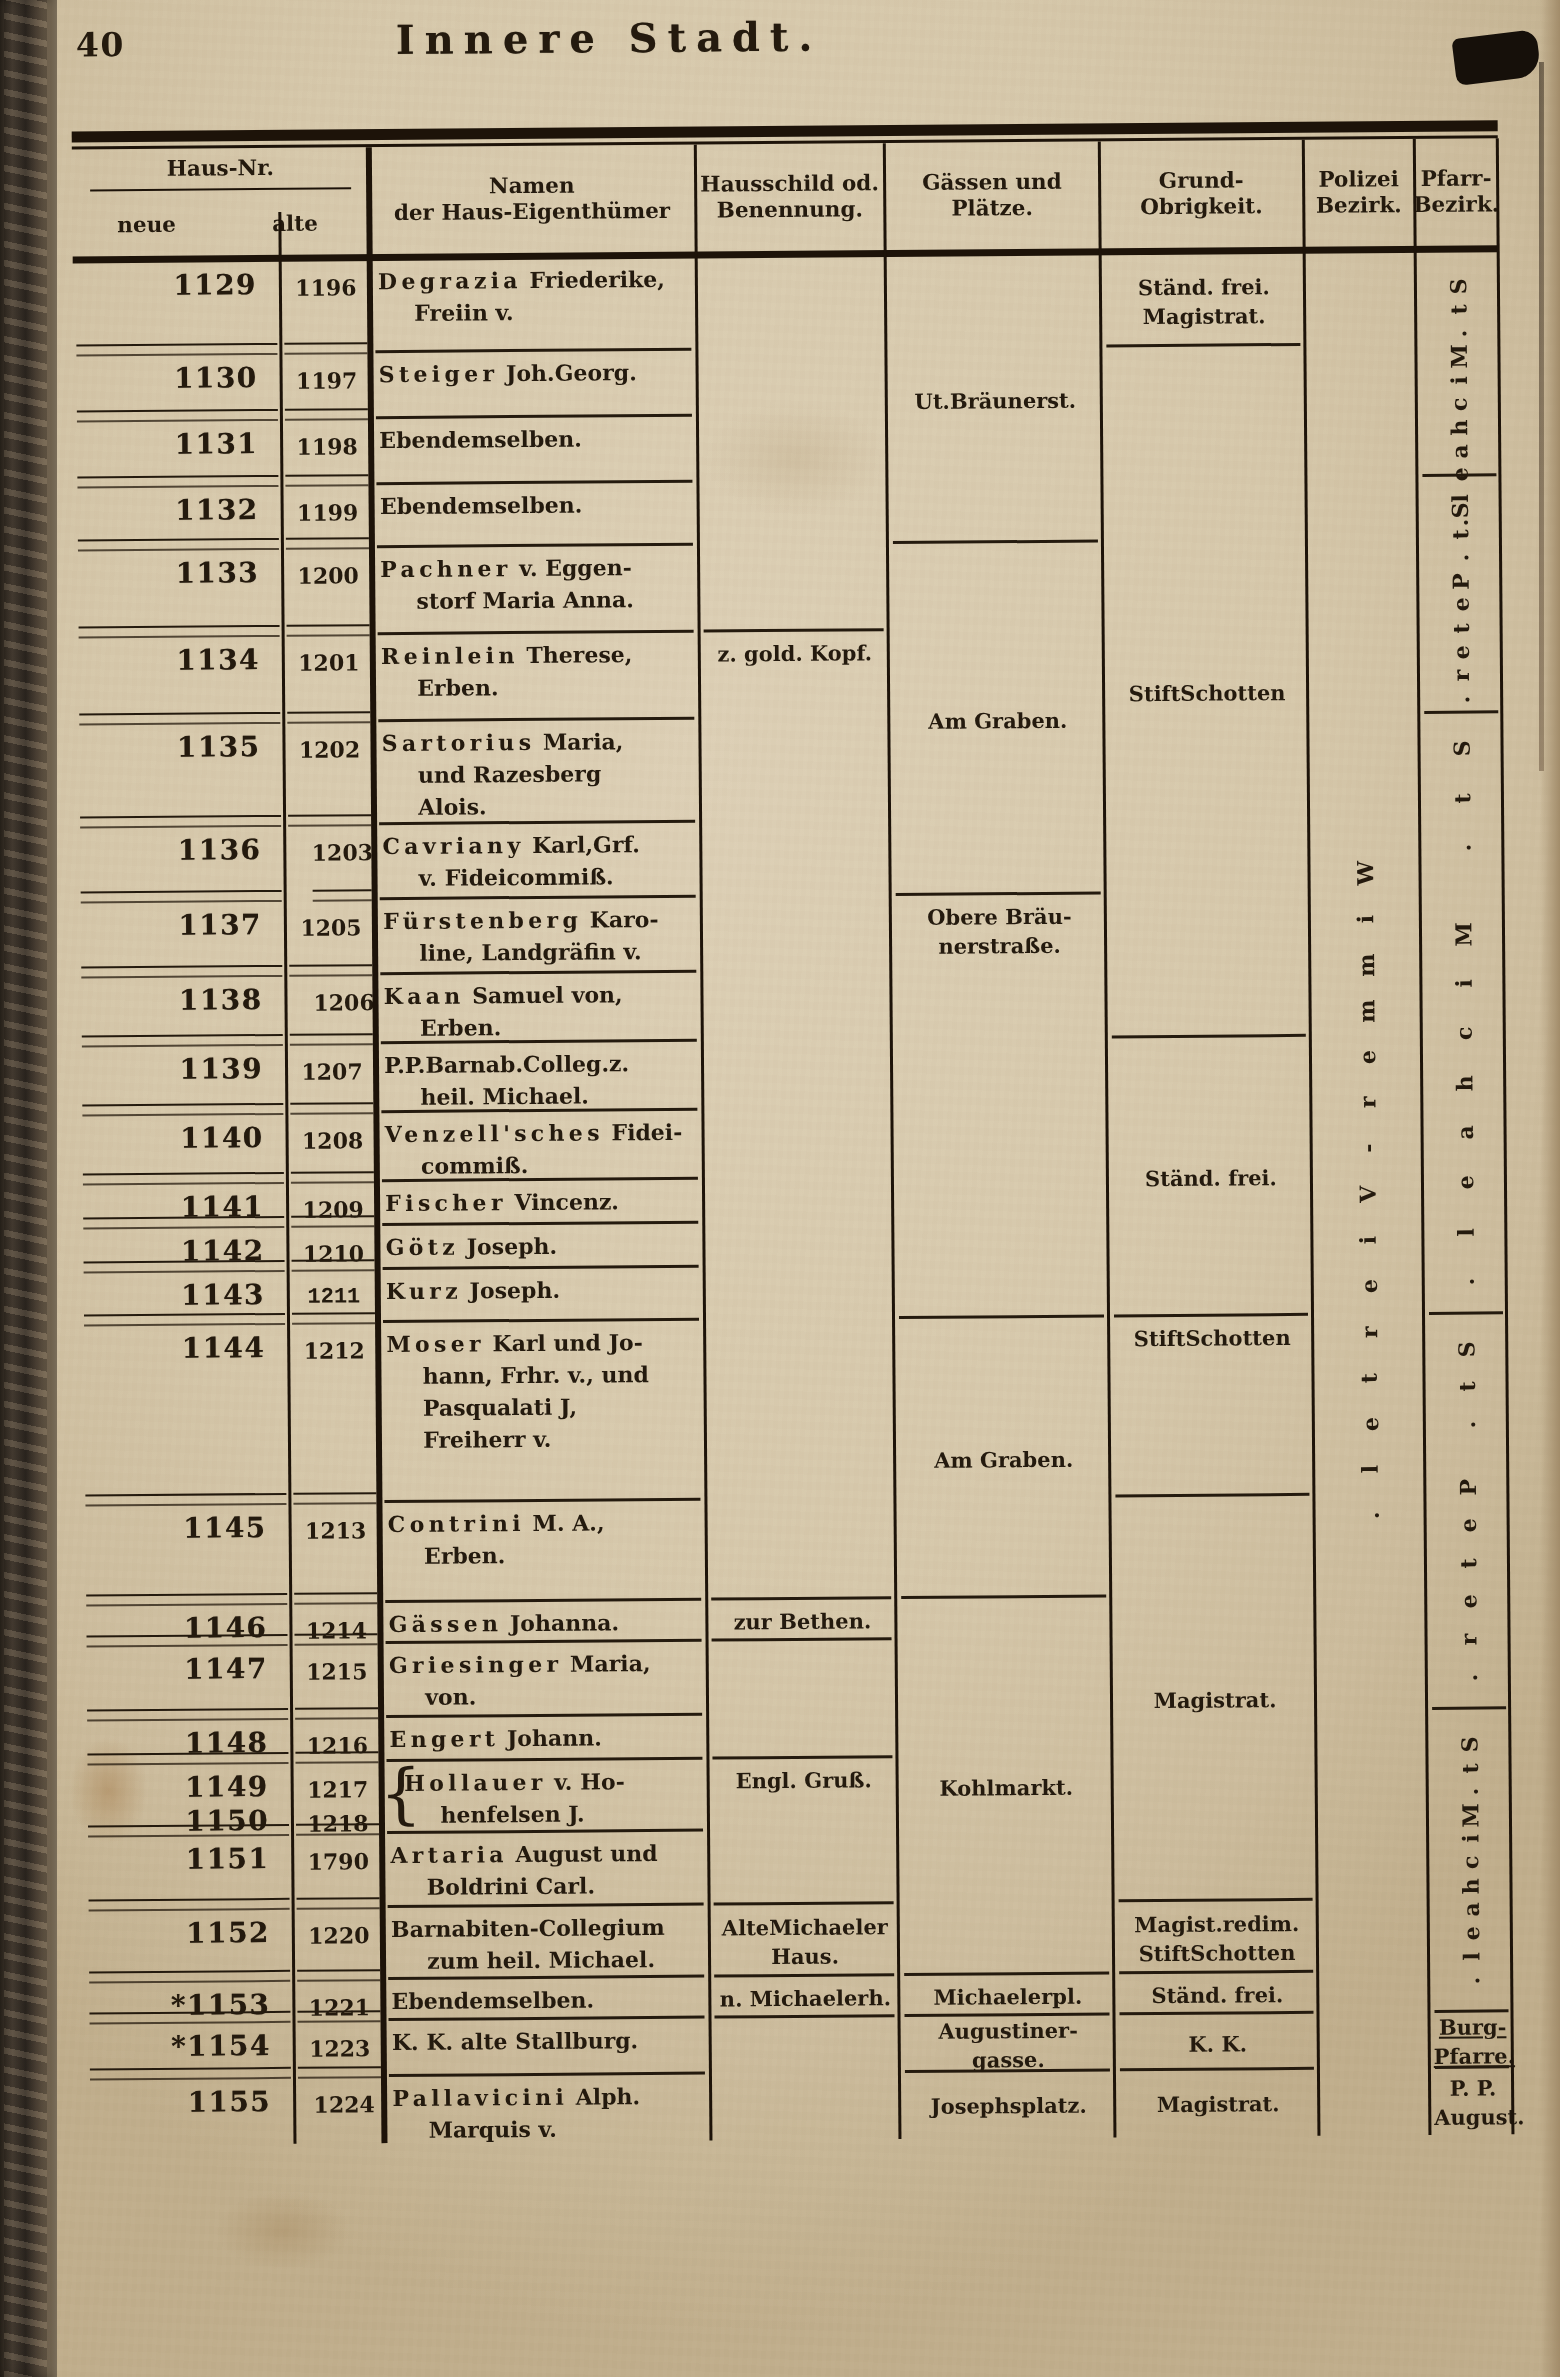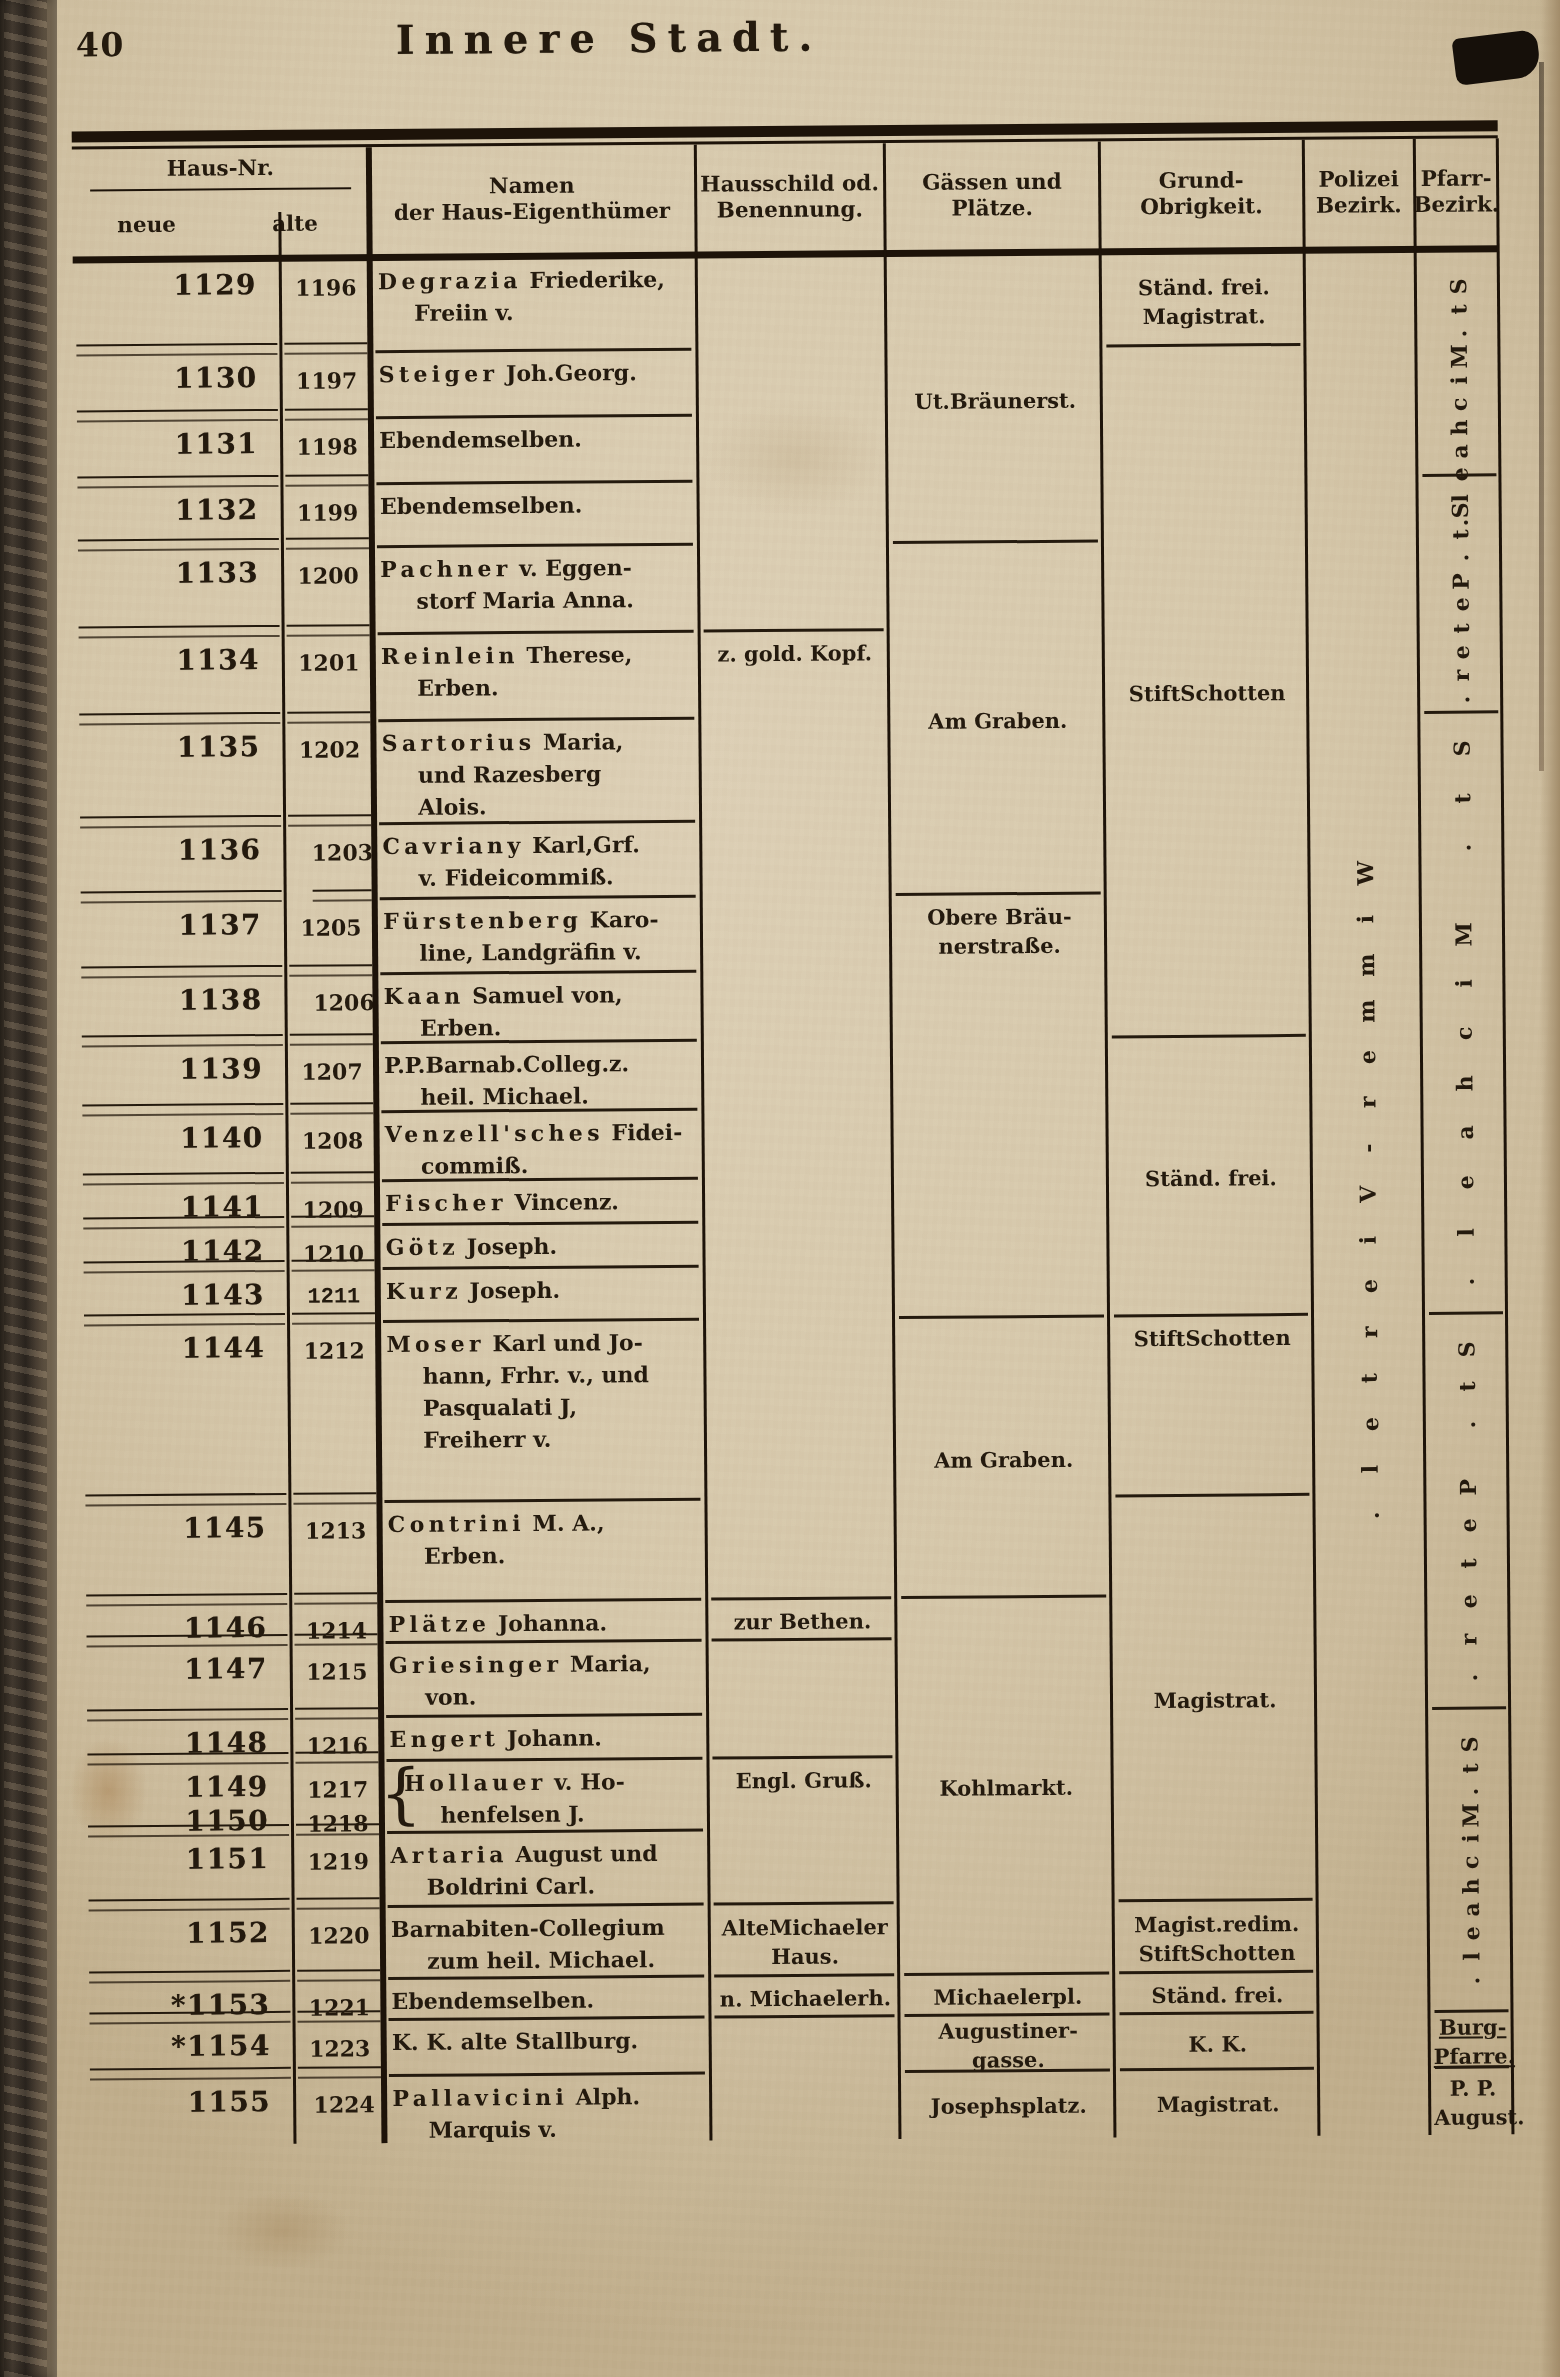--- a/index.html
+++ b/index.html
@@ -298,21 +298,21 @@
           <span class="ln"><span class="sp1">Contrini</span> M. A.,</span>
           <span class="ln cont">Erben.</span>
         </div>
         <div class="cell c-neue dbl" style="grid-area: 18 / 1 / span 1;">
           <div>1146</div>
         </div>
         <div class="cell c-alte dbl" style="grid-area: 18 / 2 / span 1;">
           <div>1214</div>
         </div>
         <div class="cell c-name bb" style="grid-area: 18 / 3 / span 1;">
-          <span class="ln"><span class="sp1">Plätze</span> Johanna.</span>
+          <span class="ln"><span class="sp1">Gässen</span> Johanna.</span>
         </div>
         <div class="cell c-neue dbl" style="grid-area: 19 / 1 / span 1;">
           <div>1147</div>
         </div>
         <div class="cell c-alte dbl" style="grid-area: 19 / 2 / span 1;">
           <div>1215</div>
         </div>
         <div class="cell c-name bb" style="grid-area: 19 / 3 / span 1;">
           <span class="ln"><span class="sp1">Griesinger</span> Maria,</span>
           <span class="ln cont">von.</span>
@@ -336,21 +336,21 @@
         </div>
         <div class="cell c-name bb bracepad" style="grid-area: 21 / 3 / span 1;">
           <span class="brace">{</span>
           <span class="ln"><span class="sp1">Hollauer</span> v. Ho-</span>
           <span class="ln cont">henfelsen J.</span>
         </div>
         <div class="cell c-neue dbl" style="grid-area: 22 / 1 / span 1;">
           <div>1151</div>
         </div>
         <div class="cell c-alte dbl" style="grid-area: 22 / 2 / span 1;">
-          <div>1219</div>
+          <div>1790</div>
         </div>
         <div class="cell c-name bb" style="grid-area: 22 / 3 / span 1;">
           <span class="ln"><span class="sp1">Artaria</span> August und</span>
           <span class="ln cont">Boldrini Carl.</span>
         </div>
         <div class="cell c-neue dbl" style="grid-area: 23 / 1 / span 1;">
           <div>1152</div>
         </div>
         <div class="cell c-alte dbl" style="grid-area: 23 / 2 / span 1;">
           <div>1220</div>

